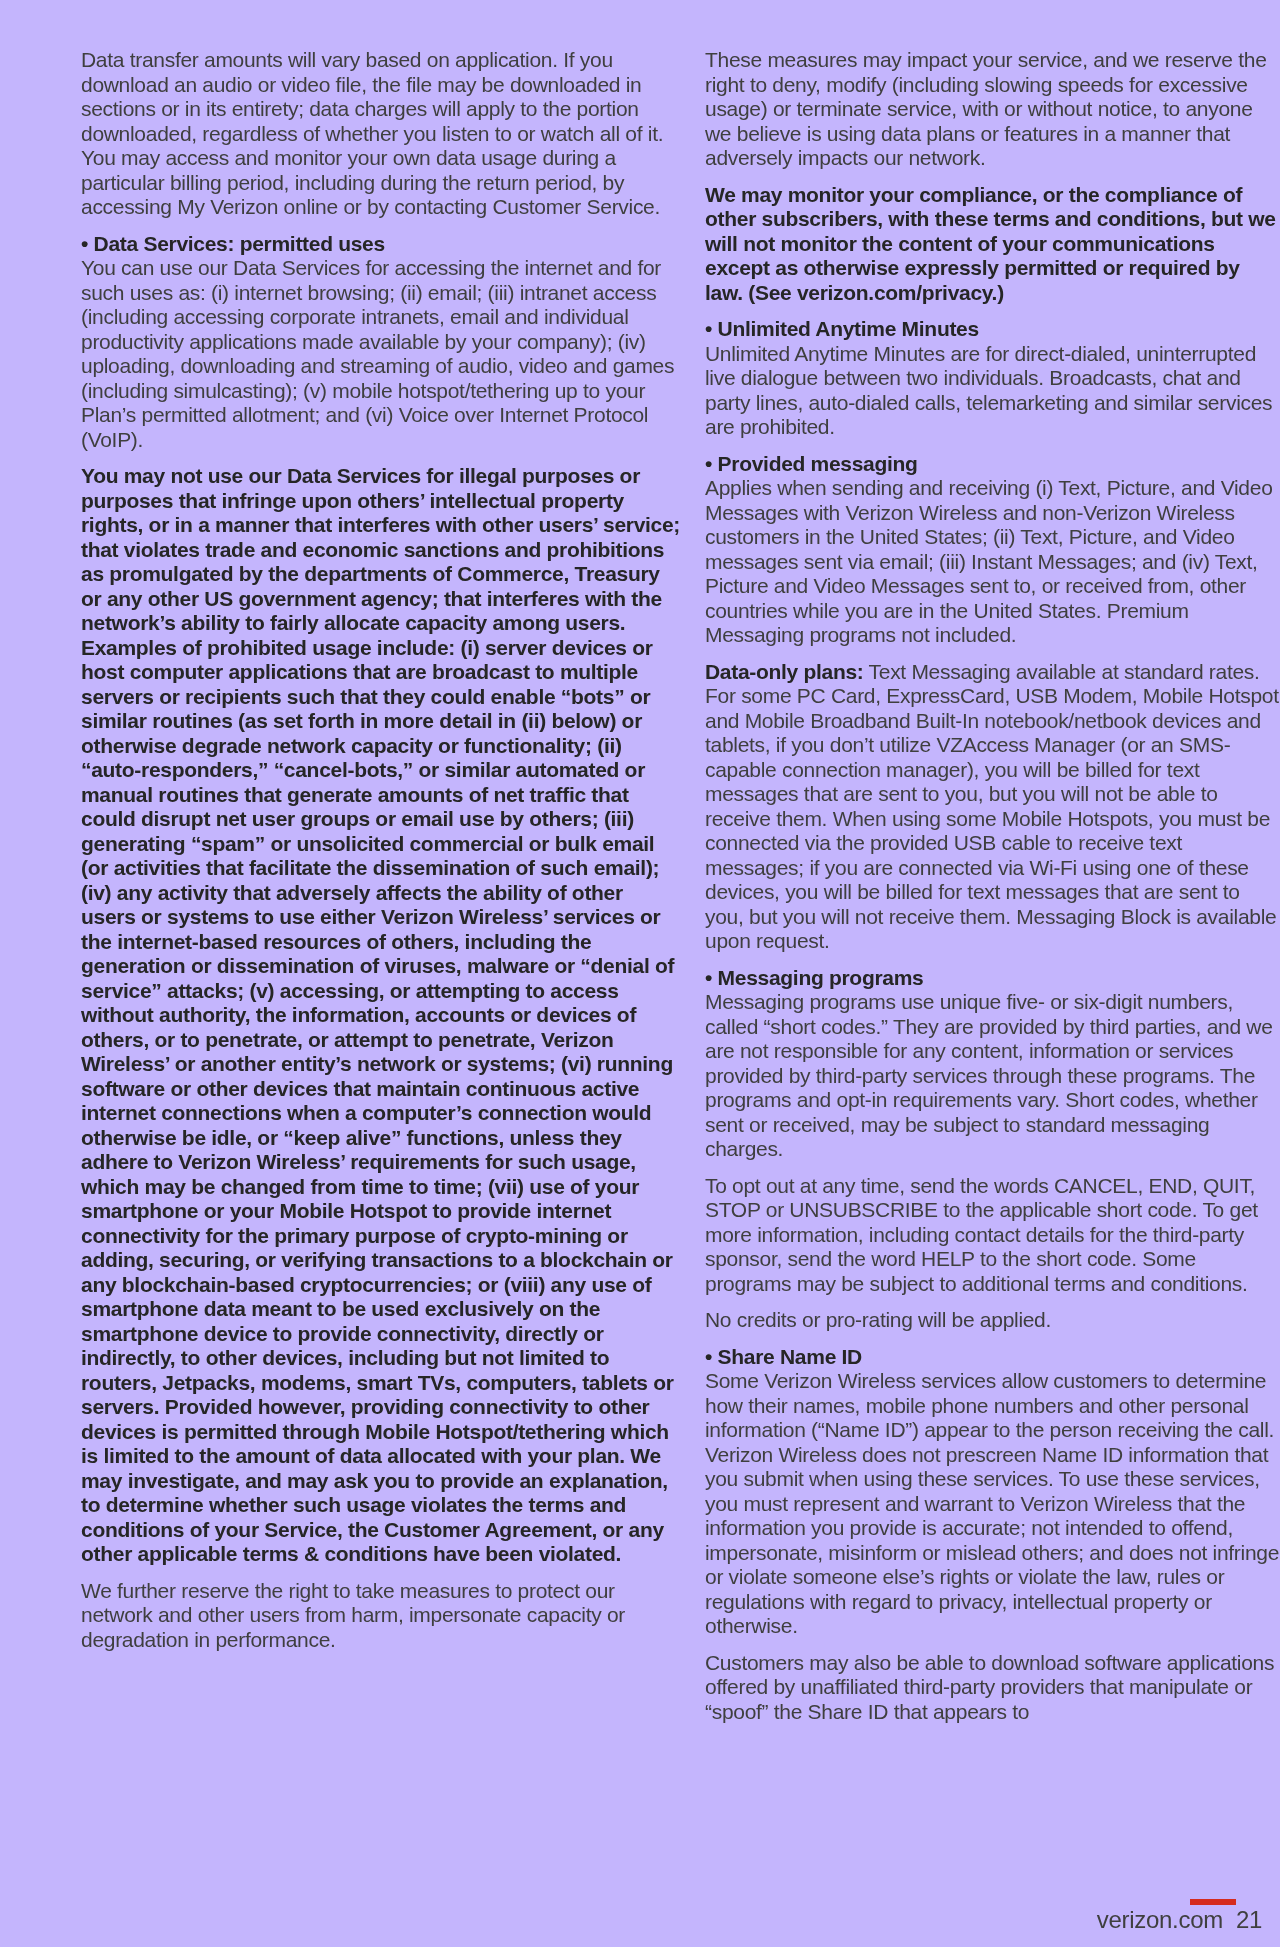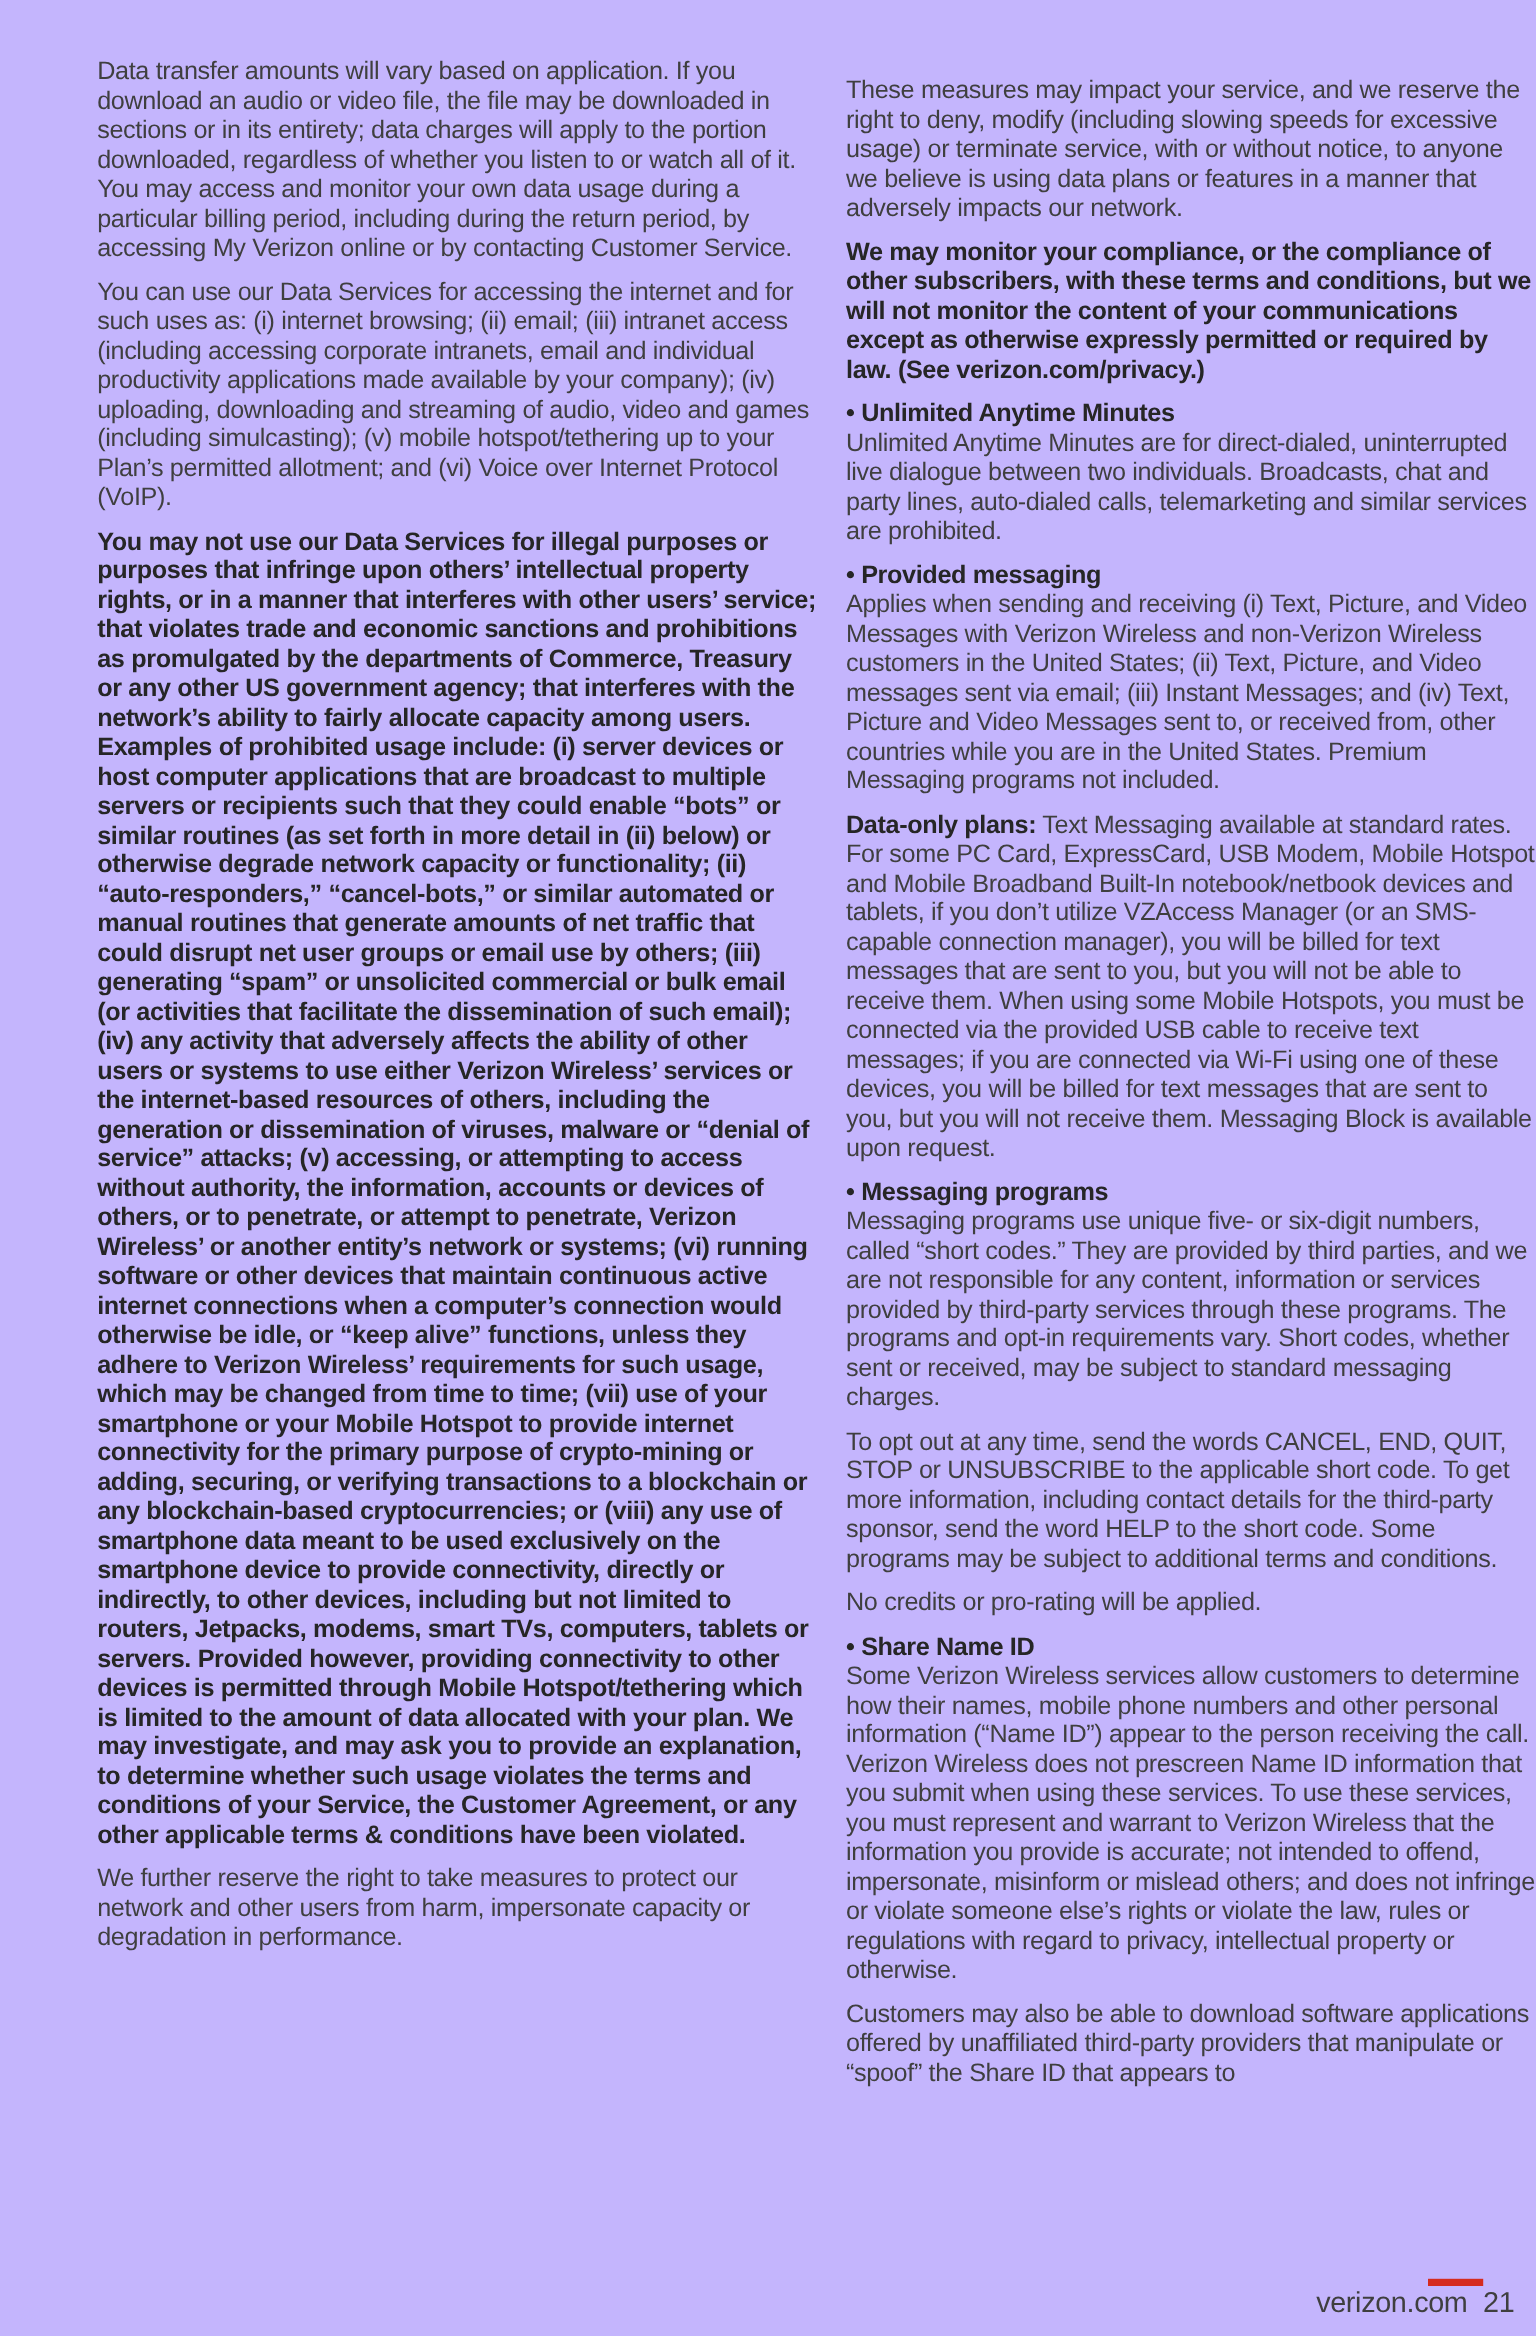--- a/index.html
+++ b/index.html
@@ -13,21 +13,21 @@
     color: #3f3f3f;
   }
   .col {
     position: absolute;
     top: 48px;
     font-size: 21px;
     line-height: 24.5px;
     letter-spacing: -0.3px;
   }
   .col-left  { left: 81px;  width: 600px; }
-  .col-right { left: 705px; width: 575px; margin-top: 16px; }
+  .col-right { left: 705px; width: 575px; }
   .block { margin: 0 0 12px 0; }
   .bullet-head {
     font-weight: bold;
     color: #262626;
   }
   .body { color: #3f3f3f; }
   .body-bold { font-weight: bold; color: #262626; }
   .lead { font-weight: bold; color: #262626; margin-right: 5px; }
   .subheading { font-weight: bold; color: #262626; }
   .footer {
@@ -51,20 +51,21 @@
 </style>
 </head>
 <body>
 
 <div class="page">
   <div class="col col-left">
       <div class="block">
         <div class="body"><span>Data transfer amounts will vary based on application. If you download an audio or video file, the file may be downloaded in sections or in its entirety; data charges will apply to the portion downloaded, regardless of whether you listen to or watch all of it. You may access and monitor your own data usage during a particular billing period, including during the return period, by accessing My Verizon online or by contacting Customer Service.</span></div>
       </div>
       <div class="block">
+        <div class="bullet-head"><span>•</span> <span>Data Services: permitted uses</span></div>
         <div class="body"><span>You can use our Data Services for accessing the internet and for such uses as: (i) internet browsing; (ii) email; (iii) intranet access (including accessing corporate intranets, email and individual productivity applications made available by your company); (iv) uploading, downloading and streaming of audio, video and games (including simulcasting); (v) mobile hotspot/tethering up to your Plan’s permitted allotment; and (vi) Voice over Internet Protocol (VoIP).</span></div>
       </div>
       <div class="block">
         <div class="body body-bold"><span>You may not use our Data Services for illegal purposes or purposes that infringe upon others’ intellectual property rights, or in a manner that interferes with other users’ service; that violates trade and economic sanctions and prohibitions as promulgated by the departments of Commerce, Treasury or any other US government agency; that interferes with the network’s ability to fairly allocate capacity among users. Examples of prohibited usage include: (i) server devices or host computer applications that are broadcast to multiple servers or recipients such that they could enable “bots” or similar routines (as set forth in more detail in (ii) below) or otherwise degrade network capacity or functionality; (ii) “auto-responders,” “cancel-bots,” or similar automated or manual routines that generate amounts of net traffic that could disrupt net user groups or email use by others; (iii) generating “spam” or unsolicited commercial or bulk email (or activities that facilitate the dissemination of such email); (iv) any activity that adversely affects the ability of other users or systems to use either Verizon Wireless’ services or the internet-based resources of others, including the generation or dissemination of viruses, malware or “denial of service” attacks; (v) accessing, or attempting to access without authority, the information, accounts or devices of others, or to penetrate, or attempt to penetrate, Verizon Wireless’ or another entity’s network or systems; (vi) running software or other devices that maintain continuous active internet connections when a computer’s connection would otherwise be idle, or “keep alive” functions, unless they adhere to Verizon Wireless’ requirements for such usage, which may be changed from time to time; (vii) use of your smartphone or your Mobile Hotspot to provide internet connectivity for the primary purpose of crypto-mining or adding, securing, or verifying transactions to a blockchain or any blockchain-based cryptocurrencies; or (viii) any use of smartphone data meant to be used exclusively on the smartphone device to provide connectivity, directly or indirectly, to other devices, including but not limited to routers, Jetpacks, modems, smart TVs, computers, tablets or servers. Provided however, providing connectivity to other devices is permitted through Mobile Hotspot/tethering which is limited to the amount of data allocated with your plan. We may investigate, and may ask you to provide an explanation, to determine whether such usage violates the terms and conditions of your Service, the Customer Agreement, or any other applicable terms &amp; conditions have been violated.</span></div>
       </div>
       <div class="block">
         <div class="body"><span>We further reserve the right to take measures to protect our network and other users from harm, impersonate capacity or degradation in performance.</span></div>
       </div>
     </div>
   <div class="col col-right">

